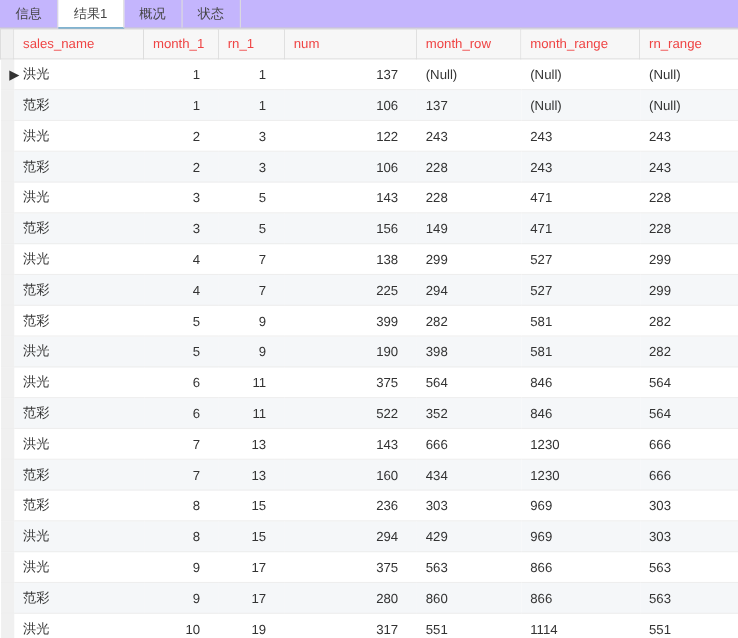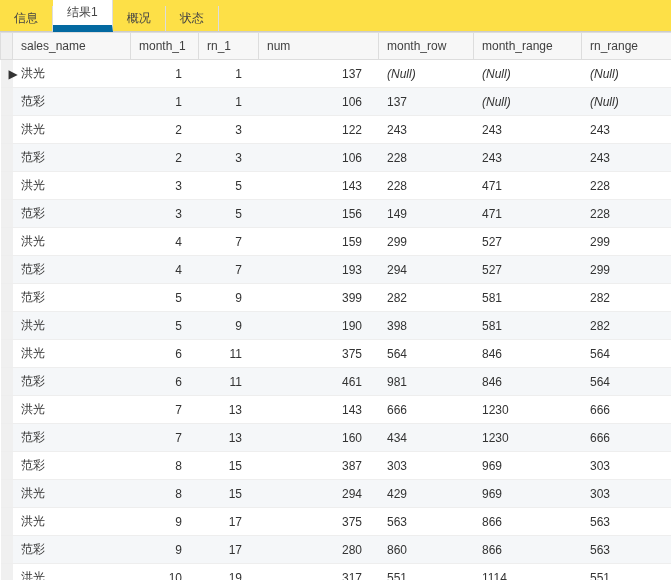--- a/index.html
+++ b/index.html
@@ -1,27 +1,27 @@
 <!DOCTYPE html>
 <html><head>
   <meta charset="utf-8">
   <style>
     * { margin: 0; padding: 0; box-sizing: border-box; }
     body { font-family: "Microsoft YaHei", Arial, sans-serif; font-size: 12px; background: #fff; color: #333; width: 671px; }
-    .tabs { display: flex; background: #fde047; border-bottom: 1px solid #ccc; align-items: flex-end; }
+    .tabs { display: flex; background: #c4b5fd; border-bottom: 1px solid #ccc; }
     .tab { padding: 4px 14px; cursor: pointer; border-right: 1px solid #ddd; color: #444; }
-    .tab.active { background: #fff; border-bottom: 7px solid #0369a1; margin-bottom: -1px; font-weight: normal; }
+    .tab.active { background: #fff; border-bottom: 1px solid #0369a1; margin-bottom: -1px; font-weight: normal; }
     .grid-wrap { position: relative; }
     .grid { width: 100%; border-collapse: collapse; table-layout: fixed; }
-    .grid th { background: #f7f7f7; text-align: left; padding: 6px 8px; border: 1px solid #ddd; font-weight: normal; color: #404040; position: relative; }
+    .grid th { background: #f7f7f7; text-align: left; padding: 6px 8px; border: 1px solid #ddd; font-weight: normal; color: #ef4444; position: relative; }
     .grid td { padding: 5px 8px; border-bottom: 1px solid #eee; border-right: 1px solid transparent; color: #333; }
     .grid tbody tr:nth-child(even) { background: #f5f7f9; }
     .grid td.num { text-align: right; padding-right: 16px; }
     .grid td.left { text-align: left; }
-    .null { color: #999; font-style: italic; }
+    .null { color: #999; }
     .row-marker { width: 12px; min-width:12px; background:#f0f0f0; border-right:1px solid #ddd; padding:0; text-align:center; color:#666;}
     .grid th.row-marker { background:#f0f0f0; border:1px solid #ddd;}
   </style>
 </head>
 <body>
 
 <div class="tabs">
   <div class="tab">信息</div>
   <div class="tab active">结果1</div>
   <div class="tab">概况</div>
@@ -111,31 +111,31 @@
           <td class="num">156</td>
           <td class="left">149</td>
           <td class="left">471</td>
           <td class="left">228</td>
         </tr>
         <tr>
           <td class="row-marker"></td>
           <td class="left">洪光</td>
           <td class="num">4</td>
           <td class="num">7</td>
-          <td class="num">159</td>
+          <td class="num">138</td>
           <td class="left">299</td>
           <td class="left">527</td>
           <td class="left">299</td>
         </tr>
         <tr>
           <td class="row-marker"></td>
           <td class="left">范彩</td>
           <td class="num">4</td>
           <td class="num">7</td>
-          <td class="num">193</td>
+          <td class="num">225</td>
           <td class="left">294</td>
           <td class="left">527</td>
           <td class="left">299</td>
         </tr>
         <tr>
           <td class="row-marker"></td>
           <td class="left">范彩</td>
           <td class="num">5</td>
           <td class="num">9</td>
           <td class="num">399</td>
@@ -161,22 +161,22 @@
           <td class="num">375</td>
           <td class="left">564</td>
           <td class="left">846</td>
           <td class="left">564</td>
         </tr>
         <tr>
           <td class="row-marker"></td>
           <td class="left">范彩</td>
           <td class="num">6</td>
           <td class="num">11</td>
-          <td class="num">461</td>
-          <td class="left">981</td>
+          <td class="num">522</td>
+          <td class="left">352</td>
           <td class="left">846</td>
           <td class="left">564</td>
         </tr>
         <tr>
           <td class="row-marker"></td>
           <td class="left">洪光</td>
           <td class="num">7</td>
           <td class="num">13</td>
           <td class="num">143</td>
           <td class="left">666</td>
@@ -191,21 +191,21 @@
           <td class="num">160</td>
           <td class="left">434</td>
           <td class="left">1230</td>
           <td class="left">666</td>
         </tr>
         <tr>
           <td class="row-marker"></td>
           <td class="left">范彩</td>
           <td class="num">8</td>
           <td class="num">15</td>
-          <td class="num">387</td>
+          <td class="num">236</td>
           <td class="left">303</td>
           <td class="left">969</td>
           <td class="left">303</td>
         </tr>
         <tr>
           <td class="row-marker"></td>
           <td class="left">洪光</td>
           <td class="num">8</td>
           <td class="num">15</td>
           <td class="num">294</td>

